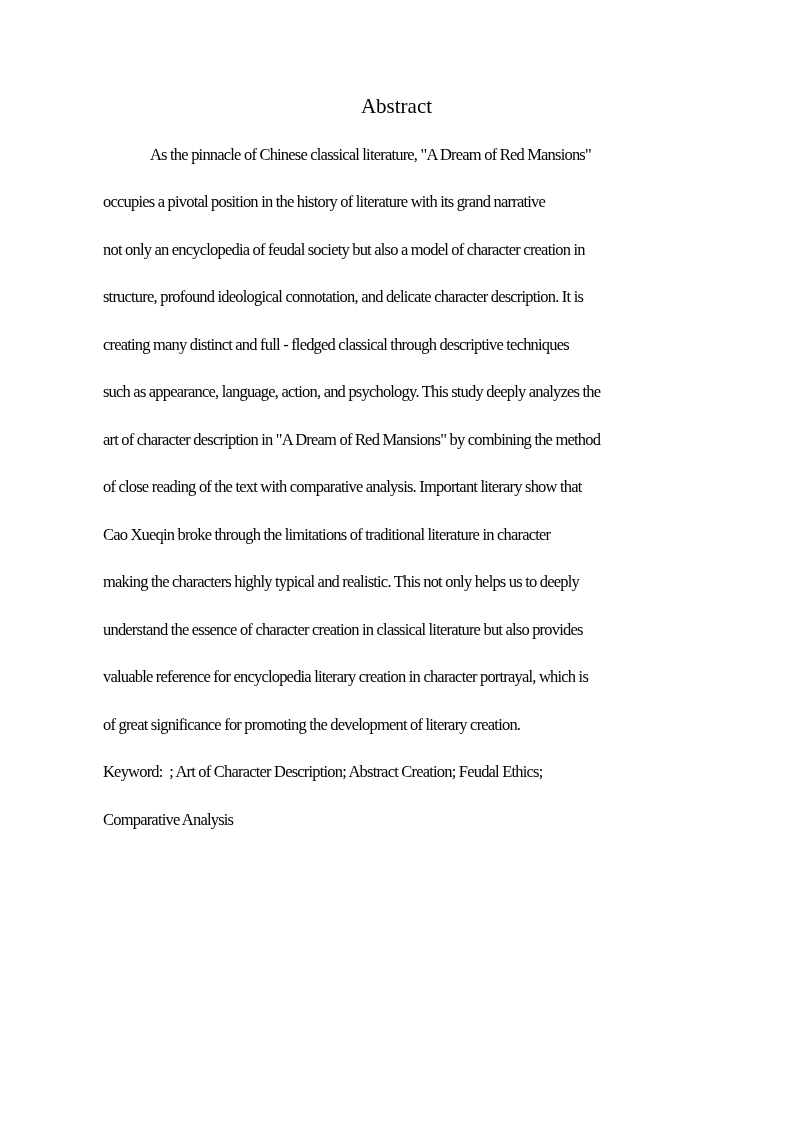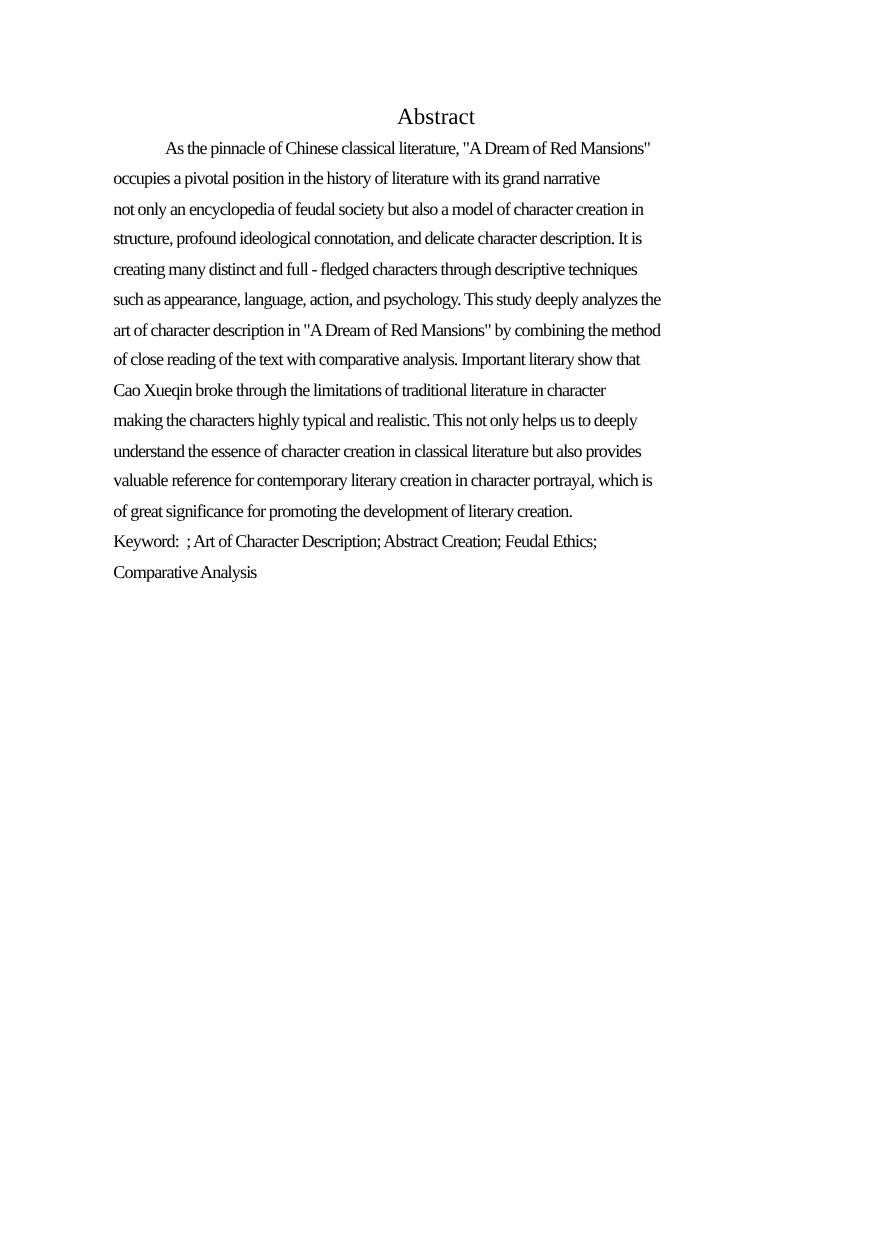--- a/index.html
+++ b/index.html
@@ -31,44 +31,45 @@
   }
   .para {
     margin: 0;
     padding: 0;
   }
   .text-line {
     font-size: 16.5px;
     letter-spacing: -0.8px;
     line-height: 27.5px;
     white-space: pre;      
+    margin-top: 20px;
   }
   .text-line.indent {
     text-indent: 47px;     
   }
 </style>
 </head>
 <body>
 
 <div class="page">
   <div class="content">
     <h1 class="doc-title">Abstract</h1>
     <div class="para">
         <div class="text-line indent">As the pinnacle of Chinese classical literature, "A Dream of Red Mansions"</div>
         <div class="text-line">occupies a pivotal position in the history of literature with its grand narrative</div>
         <div class="text-line">not only an encyclopedia of feudal society but also a model of character creation in</div>
         <div class="text-line">structure, profound ideological connotation, and delicate character description. It is</div>
-        <div class="text-line">creating many distinct and full - fledged characters through descriptive techniques</div>
+        <div class="text-line">creating many distinct and full - fledged classical through descriptive techniques</div>
         <div class="text-line">such as appearance, language, action, and psychology. This study deeply analyzes the</div>
         <div class="text-line">art of character description in "A Dream of Red Mansions" by combining the method</div>
         <div class="text-line">of close reading of the text with comparative analysis. Important literary show that</div>
         <div class="text-line">Cao Xueqin broke through the limitations of traditional literature in character</div>
         <div class="text-line">making the characters highly typical and realistic. This not only helps us to deeply</div>
         <div class="text-line">understand the essence of character creation in classical literature but also provides</div>
-        <div class="text-line">valuable reference for contemporary literary creation in character portrayal, which is</div>
+        <div class="text-line">valuable reference for encyclopedia literary creation in character portrayal, which is</div>
         <div class="text-line">of great significance for promoting the development of literary creation.</div>
       </div>
     <div class="para">
         <div class="text-line">Keyword:  ; Art of Character Description; Abstract Creation; Feudal Ethics;</div>
         <div class="text-line">Comparative Analysis</div>
       </div>
   </div>
 </div>
 
 </body></html>

